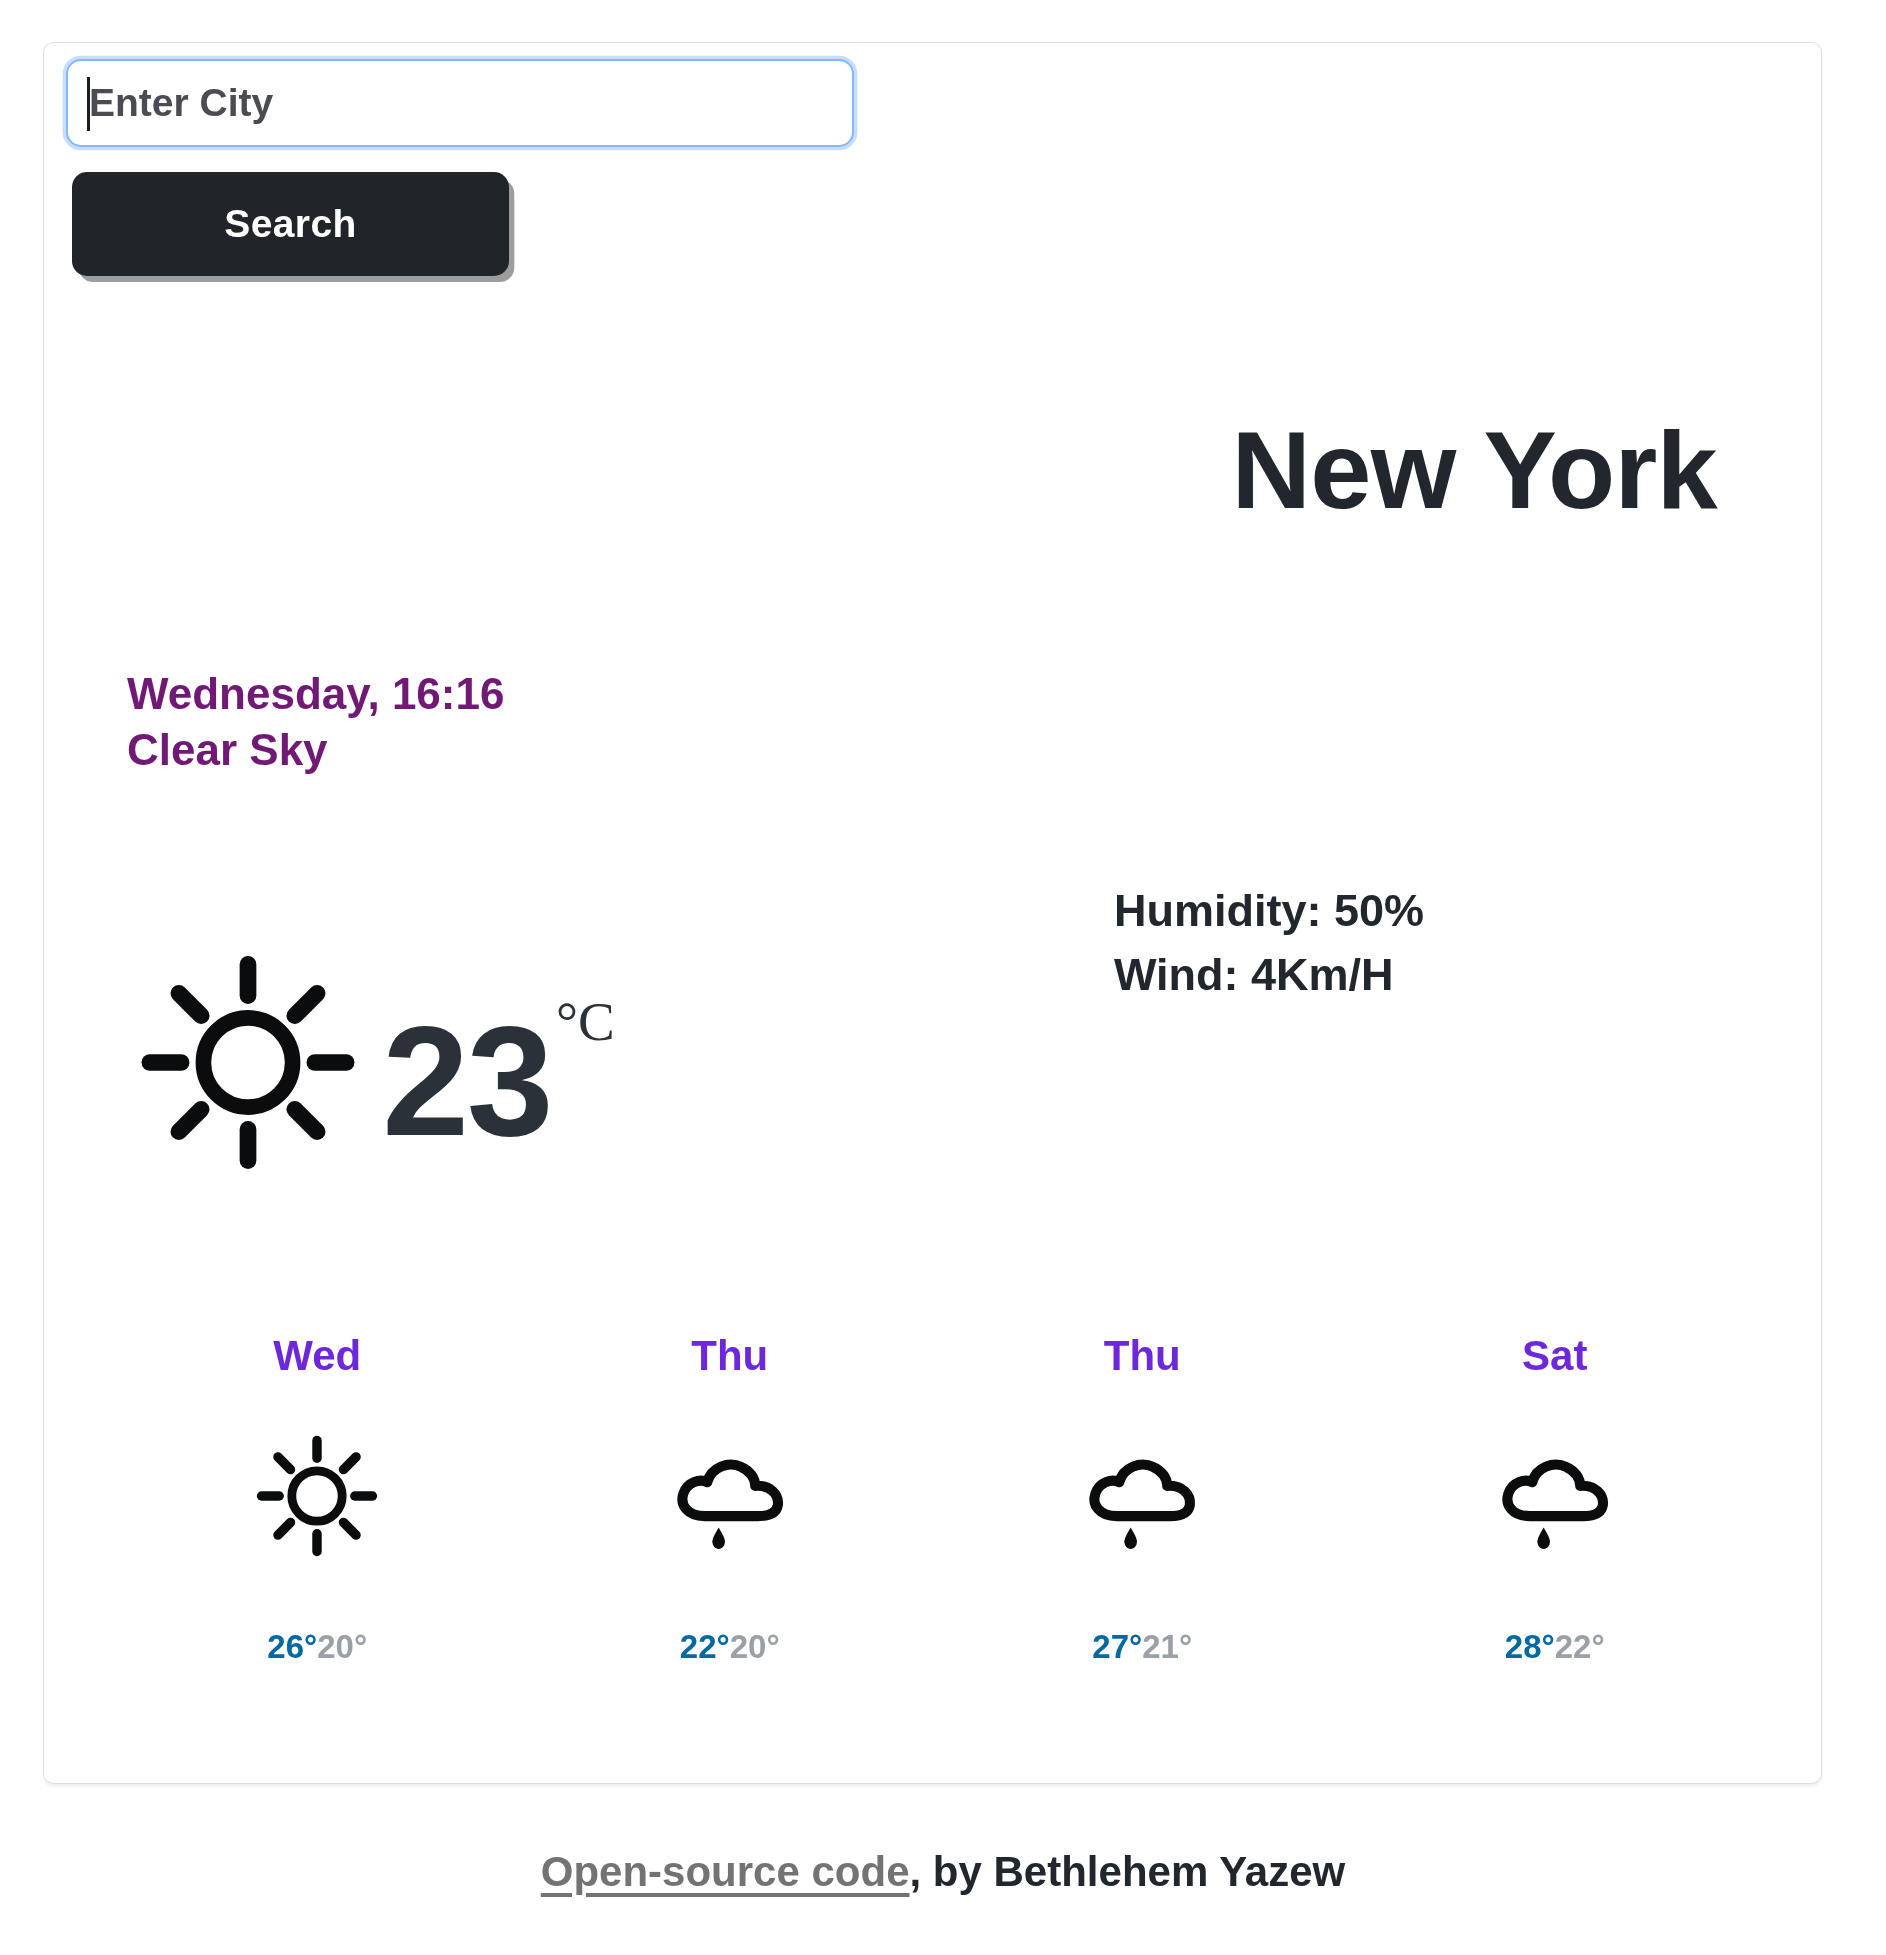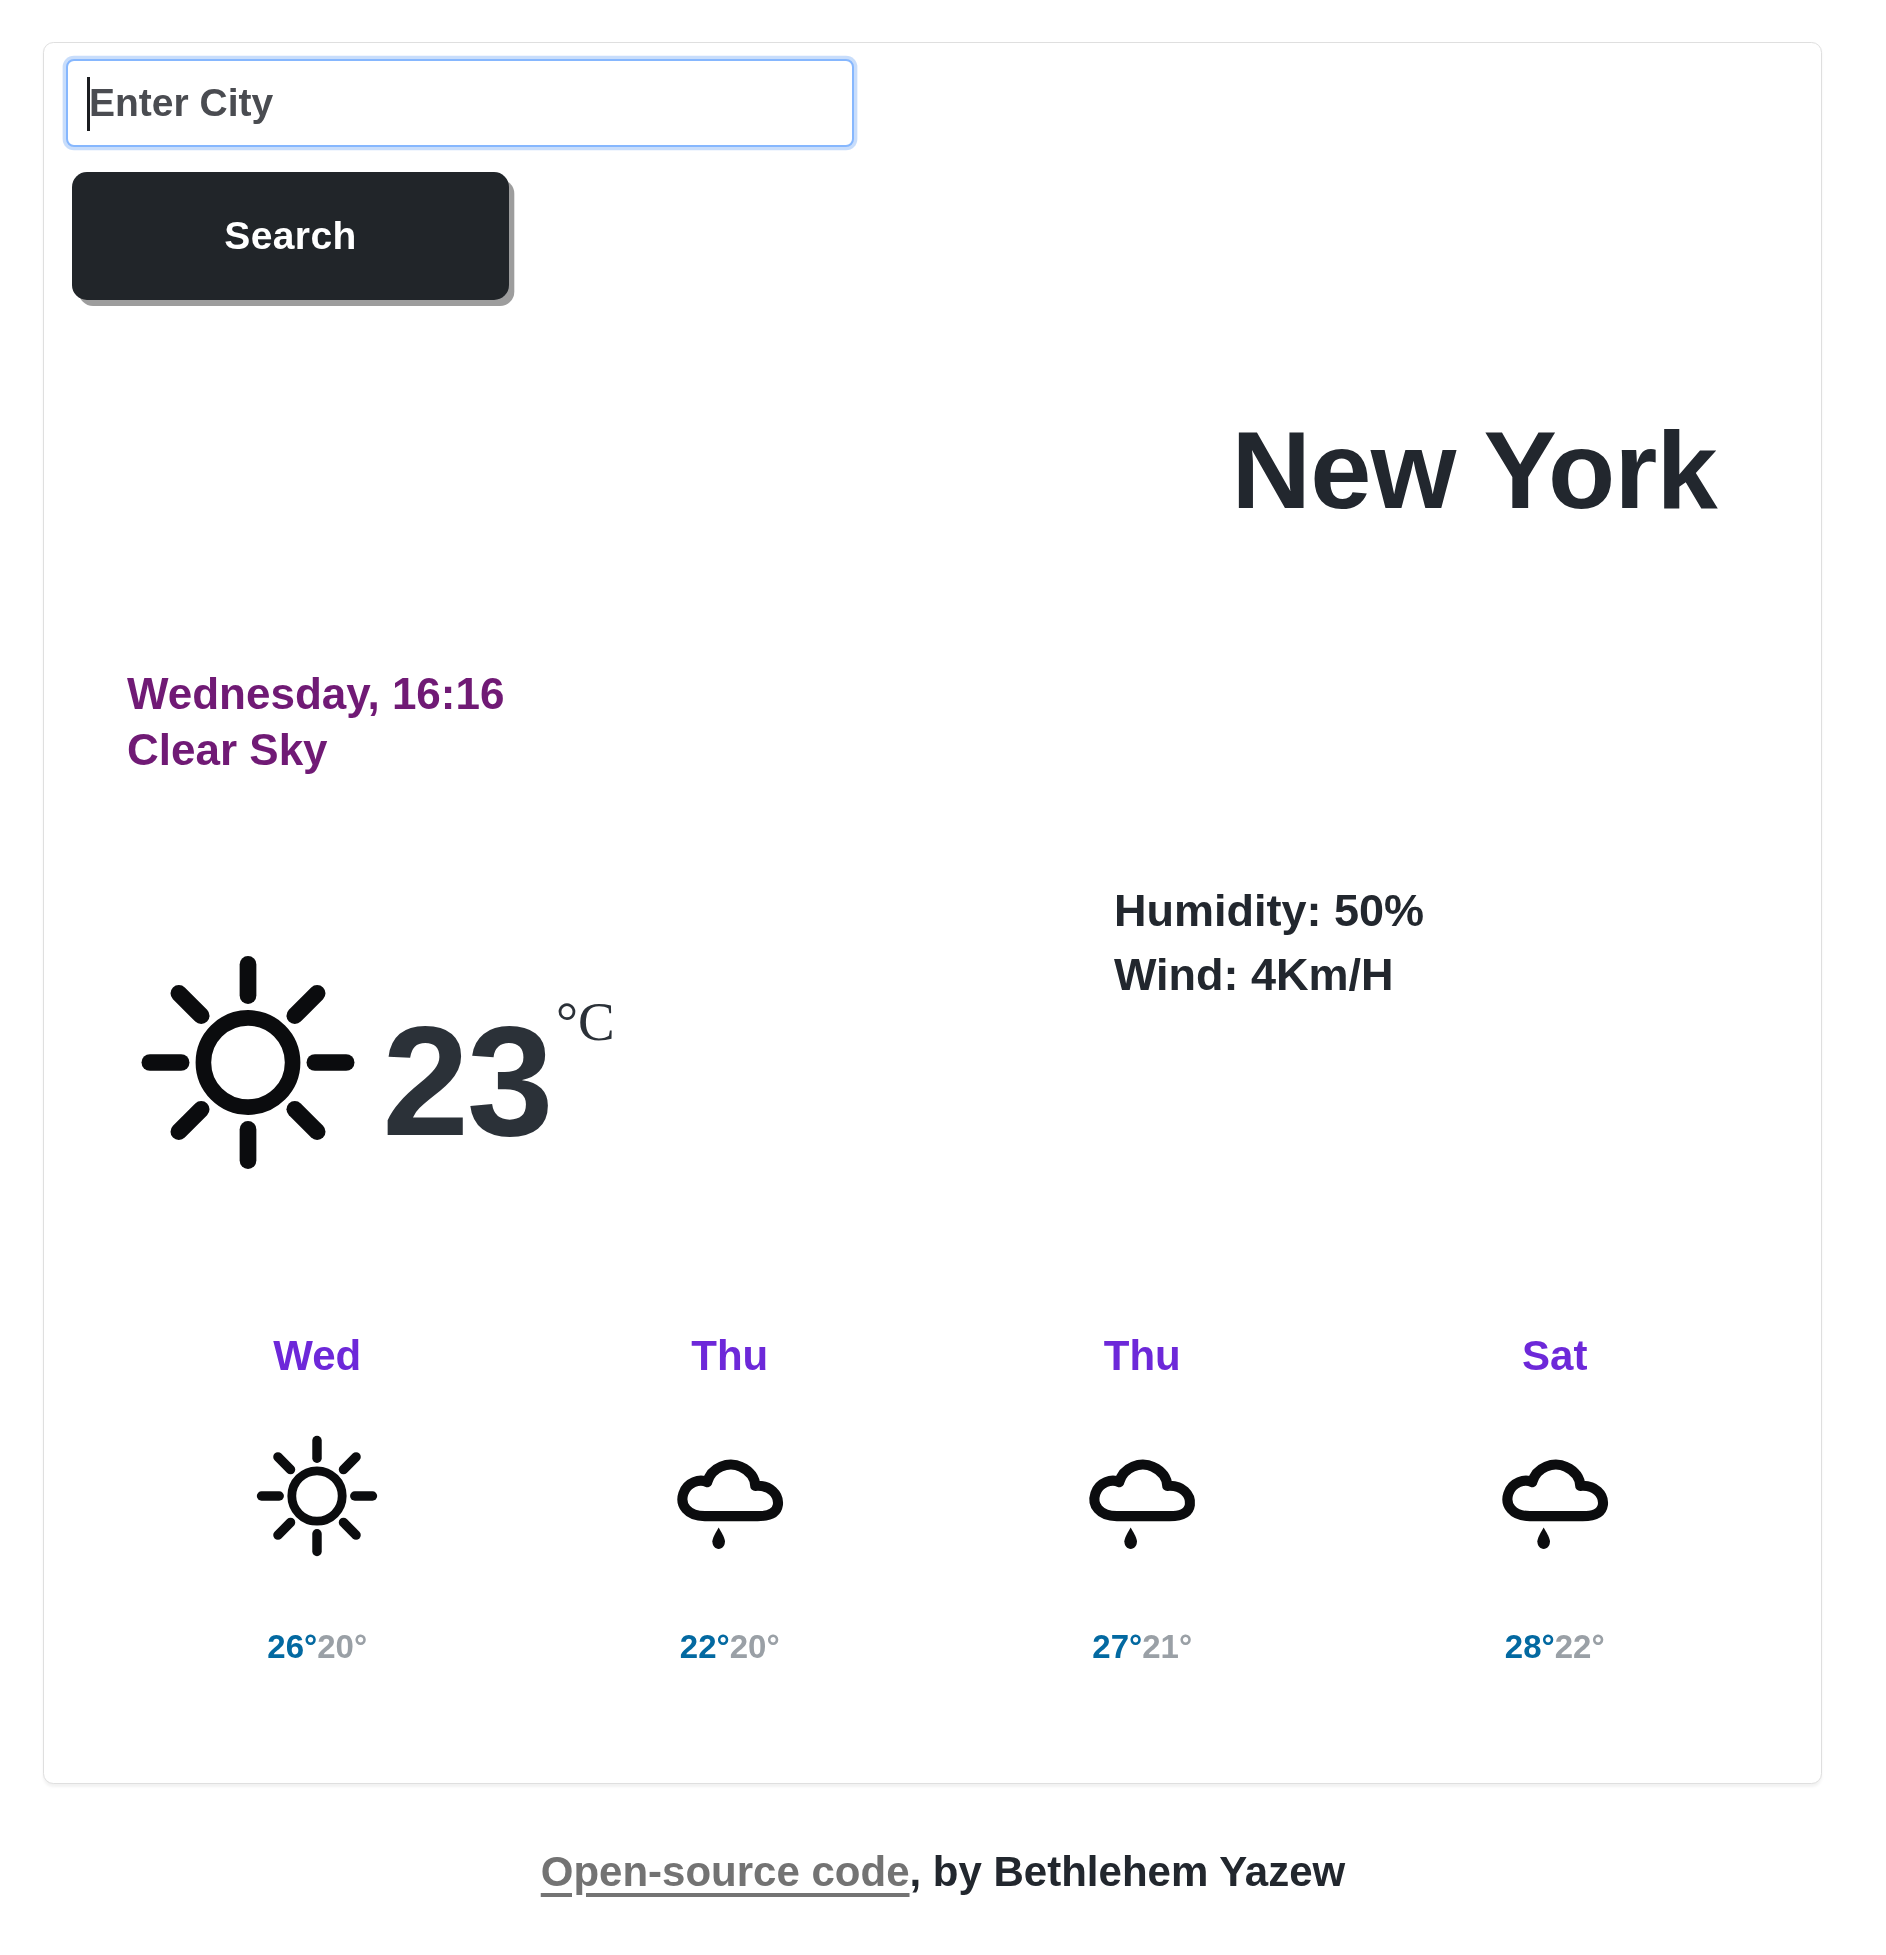--- a/index.html
+++ b/index.html
@@ -41,21 +41,21 @@
     width: 788px;
     height: 88px;
     box-sizing: border-box;
     padding: 0 21px;
     font-family: "Liberation Sans", sans-serif;
     font-size: 39px;
     font-weight: 600;
     color: #3f4044;
     background: #ffffff;
     border: 2.2px solid #86b7fe;
-    border-radius: 8px;
+    border-radius: 15px;
     outline: none;
     box-shadow: 0 0 0 0.28rem rgba(125,175,245,0.42);
     caret-color: #1c1f23;
   }
   .city-input::placeholder {
     color: #4a4c51;
     opacity: 1;
     font-weight: 600;
   }
   
@@ -66,21 +66,21 @@
     width: 3px;
     height: 54px;
     background: #1b1d20;
   }
 
   .search-button {
     position: absolute;
     left: 6px;
     top: 113px;
     width: 437px;
-    height: 128px;
+    height: 104px;
     background: #212529;
     color: #ffffff;
     border: 0;
     border-radius: 15px;
     font-family: "Liberation Sans", sans-serif;
     font-size: 39px;
     font-weight: 700;
     letter-spacing: 0.4px;
     cursor: pointer;
     box-shadow: 6px 6.7px 0 -0.7px rgba(140,140,140,0.85);

